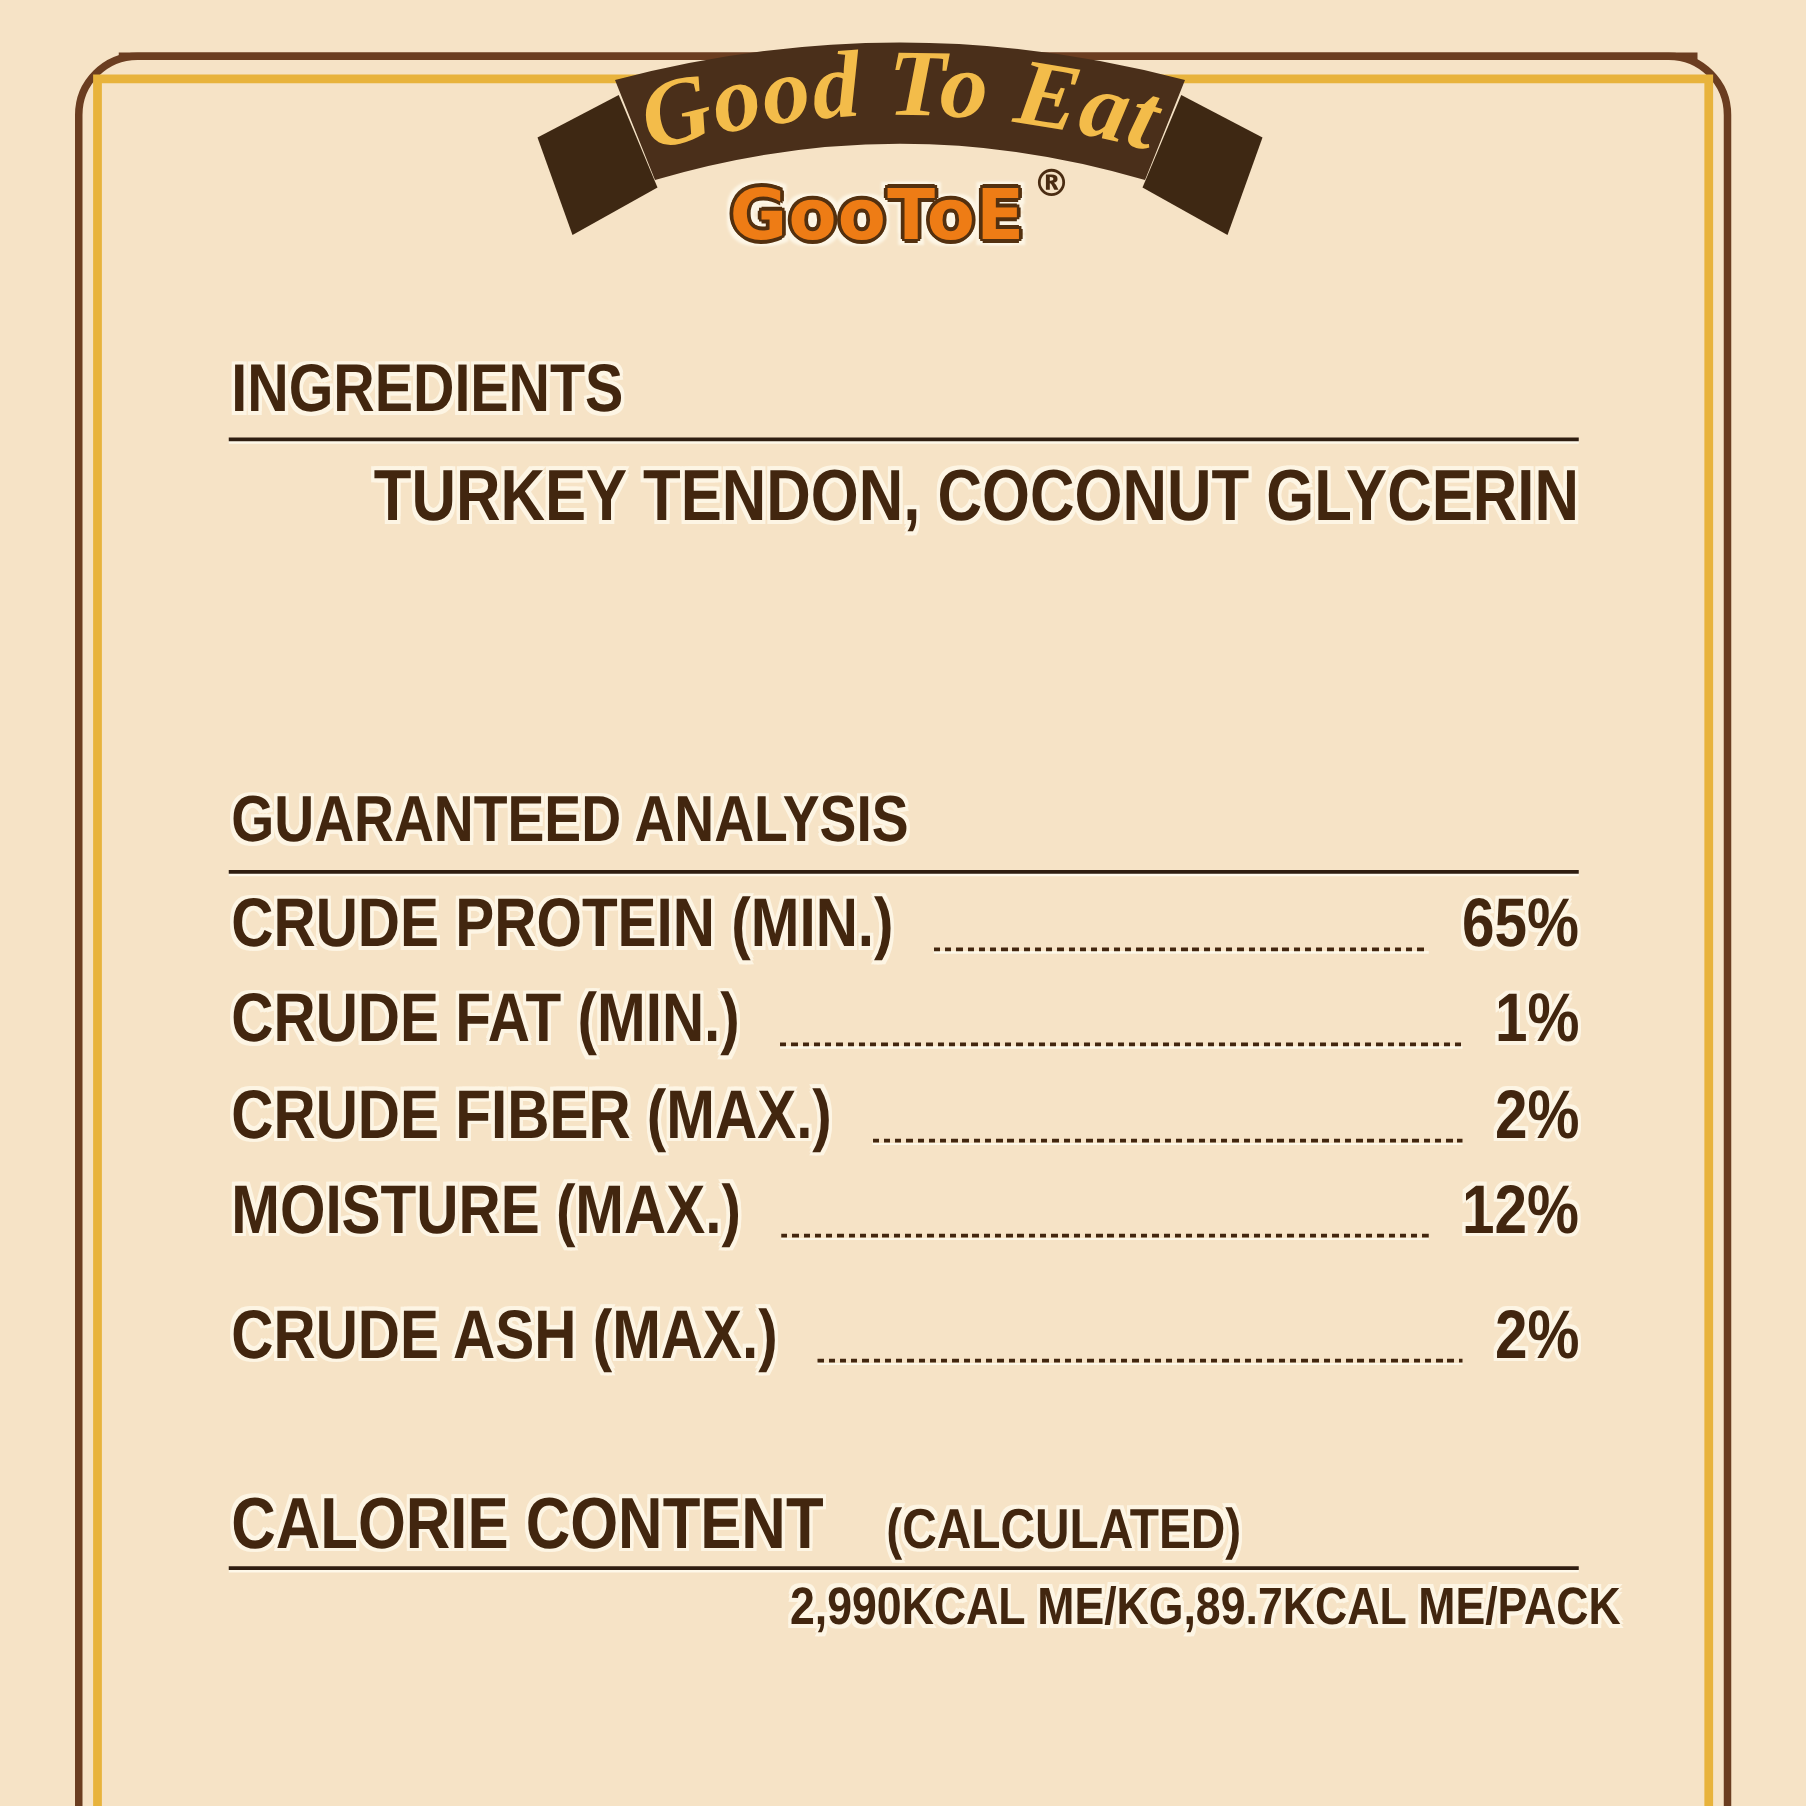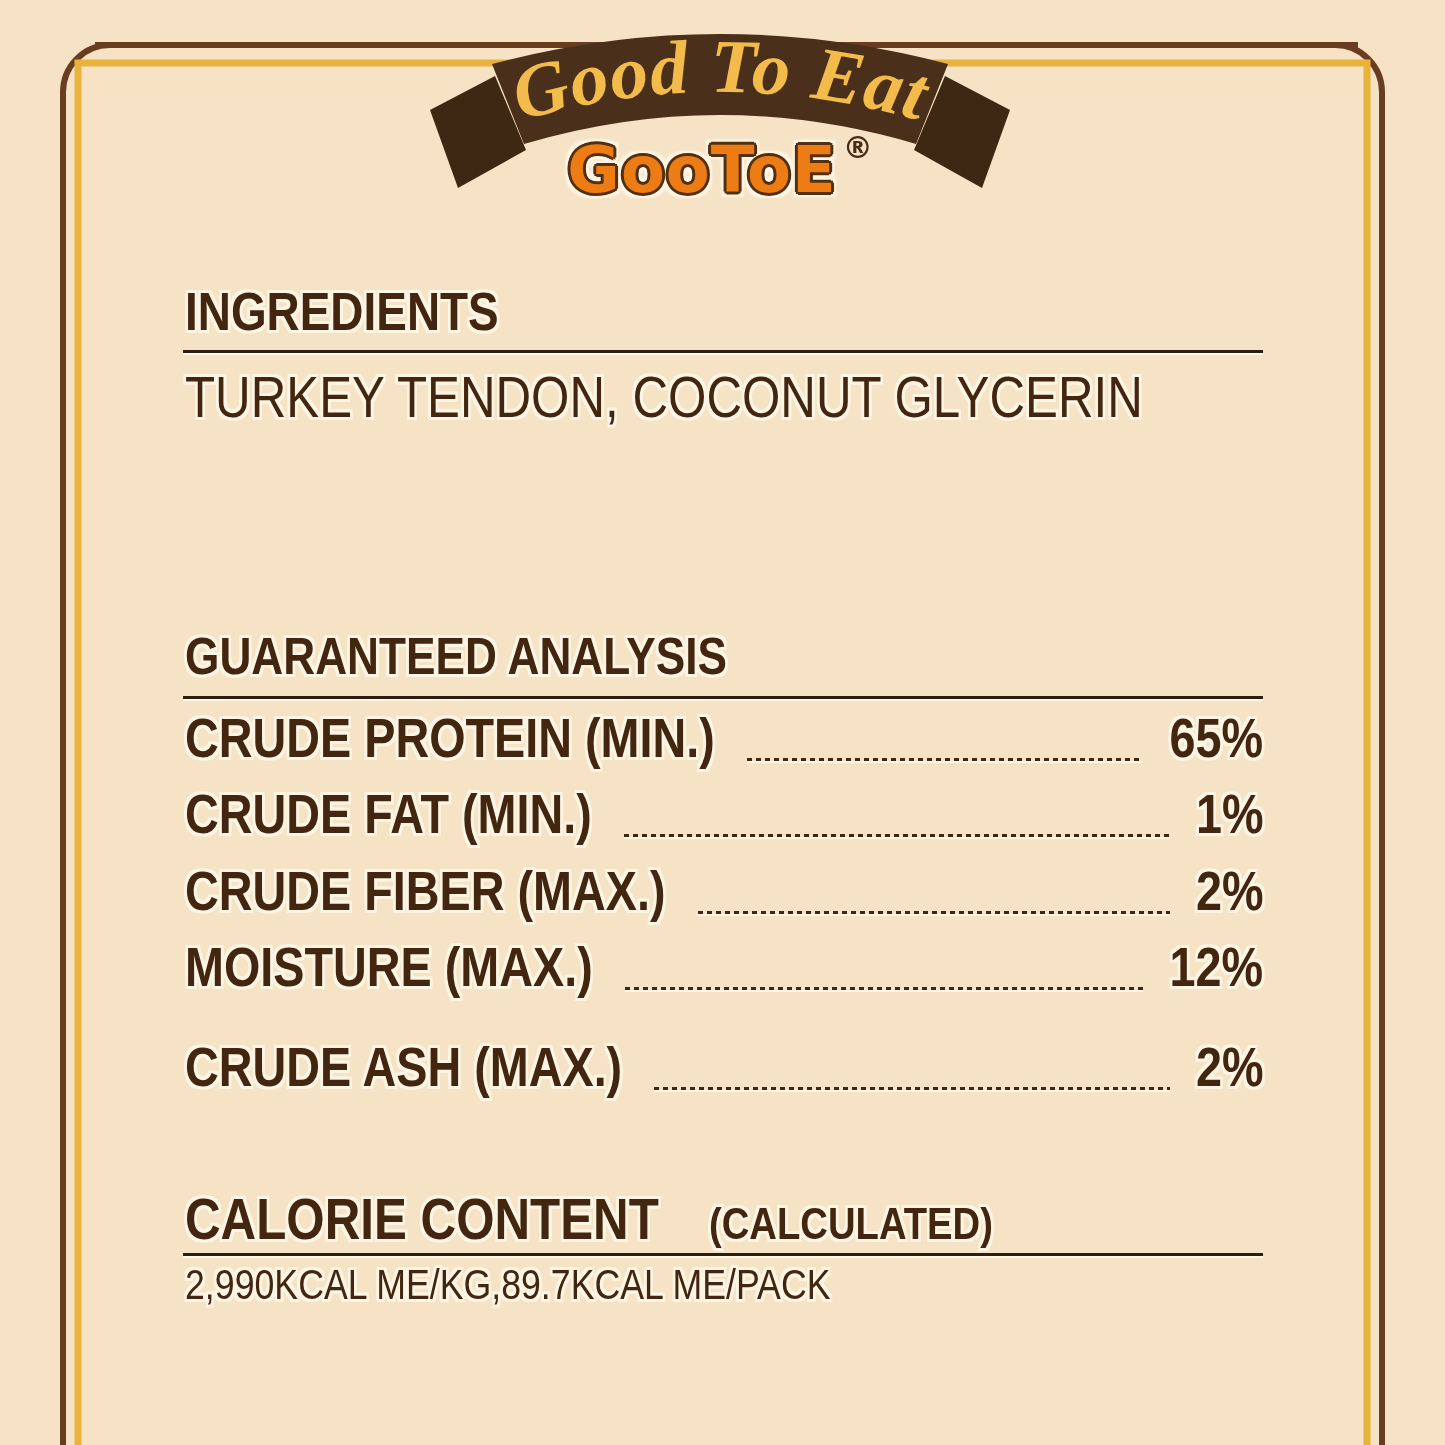--- a/index.html
+++ b/index.html
@@ -12,21 +12,21 @@
   .frame{position:absolute;left:0;top:0;z-index:1;}
   
   .banner{position:absolute;left:420px;top:26px;width:600px;height:180px;z-index:3;}
   .banner svg{position:absolute;left:0;top:0;}
   .logo{
     position:absolute;left:0;top:92px;width:100%;text-align:center;
     line-height:60px;white-space:nowrap;
   }
   .logo-text{
     font-family:"DejaVu Sans", sans-serif;
-    font-weight:bold;font-size:64px;letter-spacing:1px;color:#ee7c15;
+    font-weight:bold;font-size:56px;letter-spacing:1px;color:#ee7c15;
     text-shadow:
       -2px -2px 0 #53300f, 2px -2px 0 #53300f, -2px 2px 0 #53300f, 2px 2px 0 #53300f,
       0 -3px 0 #53300f, 0 3px 0 #53300f, -3px 0 0 #53300f, 3px 0 0 #53300f,
       -5px -5px 2px #fdf6e6, 5px -5px 2px #fdf6e6, -5px 5px 2px #fdf6e6, 5px 5px 2px #fdf6e6;
   }
   .reg{
     font-family:"DejaVu Sans", sans-serif;
     font-size:30px;font-weight:bold;color:#4a2c12;
     vertical-align:34px;margin-left:6px;
   }
@@ -39,21 +39,21 @@
       -3px 3px 0 #fdf5e4, 0 3px 0 #fdf5e4, 3px 3px 0 #fdf5e4;
   }
   h2.heading{margin:0;font-weight:bold;line-height:1;}
   .cx{display:inline-block;transform:scaleX(.85);white-space:nowrap;}
   .cx-l{transform-origin:left center;}
   .cx-r{transform-origin:right center;}
   .rule{
     position:absolute;left:183px;width:1080px;height:3px;z-index:2;
     background:#2f1d10;box-shadow:0 2px 0 rgba(255,251,238,.85);
   }
-  .textline{font-weight:normal;line-height:1;}
+  .textline{font-weight:bold;line-height:1;text-align:right;}
   .ga-row{
     display:flex;align-items:baseline;
     font-weight:bold;font-size:55px;line-height:1;gap:16px;
   }
   .ga-row .leader{
     flex:1;height:3px;align-self:flex-end;
     margin:0 10px 5px 16px;
     background:repeating-linear-gradient(to right,#42260f 0 5px,transparent 5px 9px);
     box-shadow:0 2px 0 rgba(255,251,238,.8);
   }

